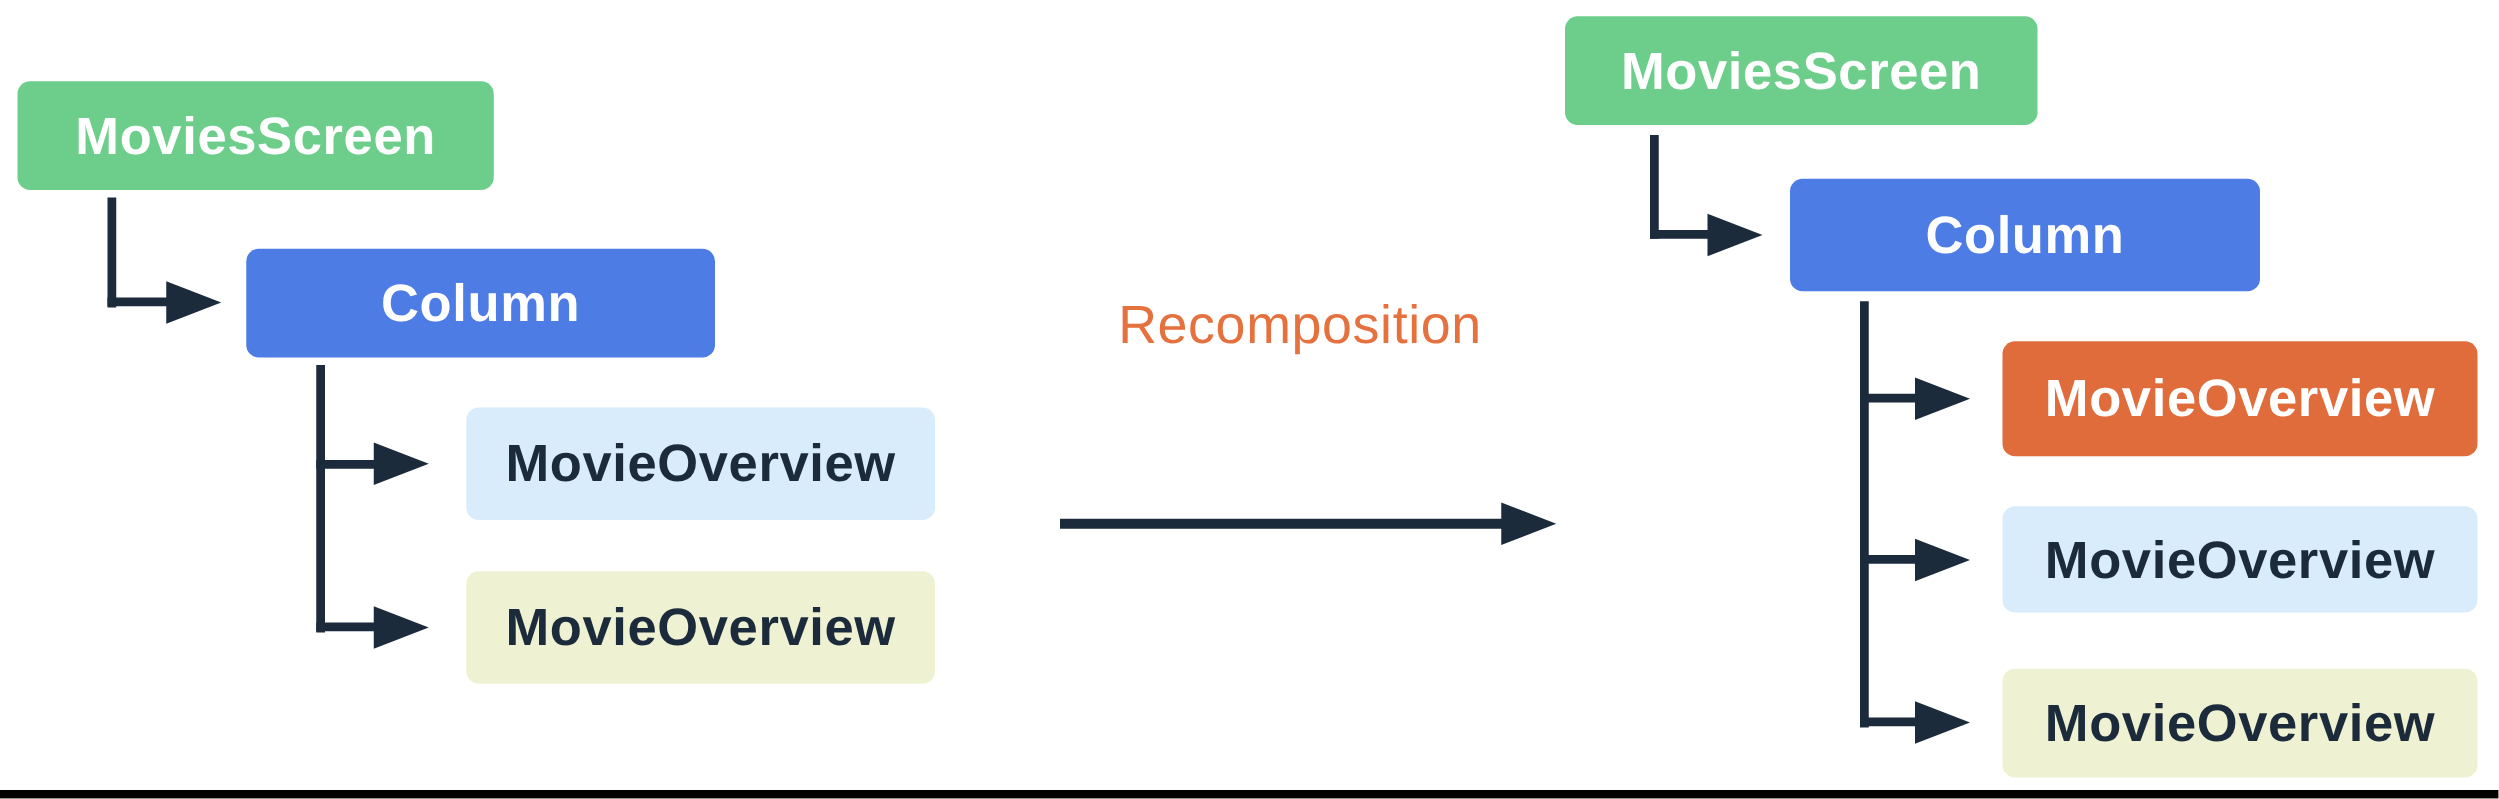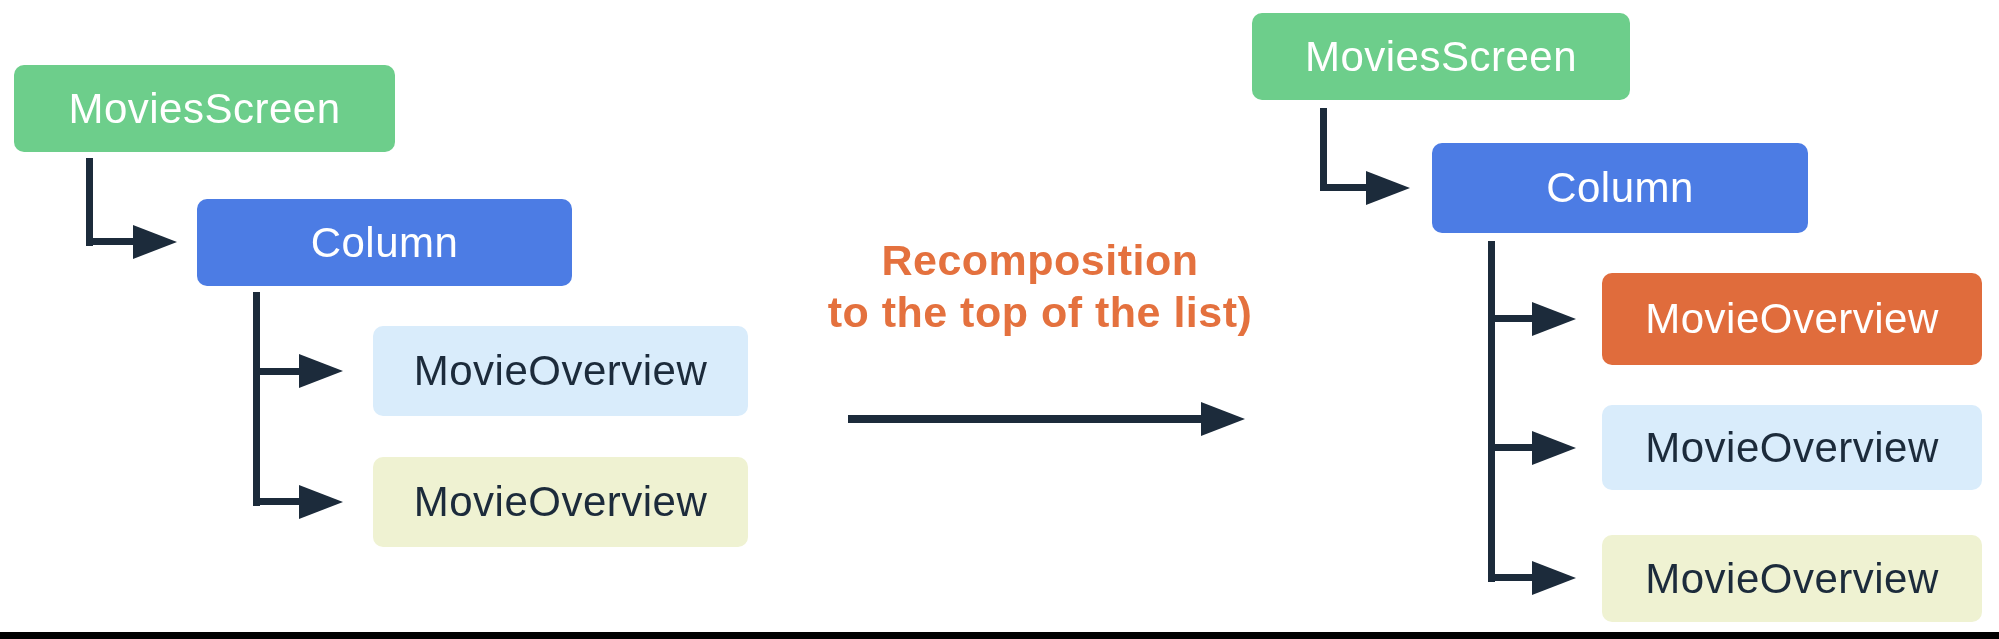--- a/index.html
+++ b/index.html
@@ -8,37 +8,37 @@
     width:1999px;height:639px;
     background:#fff;
     overflow:hidden;
     font-family:"Liberation Sans", sans-serif;
   }
   .node{
     position:absolute;
     border-radius:10px;
     display:flex;align-items:center;justify-content:center;
     font-size:42px;
-    font-weight:400;
+    font-weight:700;
     letter-spacing:0.5px;
     white-space:nowrap;
   }
   .vline,.hline{position:absolute;background:var(--navy,#1C2B3B);}
   .arrow{
     position:absolute;width:0;height:0;
     border-top:17px solid transparent;
     border-bottom:17px solid transparent;
     border-left:44px solid var(--navy,#1C2B3B);
   }
   .caption{
     position:absolute;
     left:790px;top:234px;width:500px;
     text-align:center;
     font-size:43px;line-height:52px;
-    font-weight:700;
+    font-weight:400;
     letter-spacing:0.5px;
   }
   .bottom-bar{position:absolute;left:0;top:632px;width:1999px;height:7px;}
 </style>
 </head>
 <body>
 
 <div class="canvas">
 
   <div>
@@ -57,21 +57,20 @@
     <div class="arrow" style="left:299px;top:485px;"></div>
 
     <div class="node" style="left: 373px; top: 326px; width: 375px; height: 90px; background: rgb(217, 236, 251); color: rgb(28, 43, 59);">MovieOverview</div>
 
     <div class="node" style="left: 373px; top: 457px; width: 375px; height: 90px; background: rgb(239, 242, 210); color: rgb(28, 43, 59);">MovieOverview</div>
   </div>
 
   <div>
     <div class="caption" style="color: rgb(228, 113, 62);">
       <div>Recomposition</div>
-      <div>to the top of the list)</div>
     </div>
     <div class="hline" style="left:848px;top:415px;width:355px;height:8px;"></div>
     <div class="arrow" style="left:1201px;top:402px;"></div>
   </div>
 
   <div>
     <div class="node" style="left: 1252px; top: 13px; width: 378px; height: 87px; background: rgb(109, 206, 139); color: rgb(255, 255, 255);">MoviesScreen</div>
 
     <div class="vline" style="left:1320px;top:108px;width:7px;height:83px;"></div>
     <div class="hline" style="left:1320px;top:184px;width:48px;height:7px;"></div>

